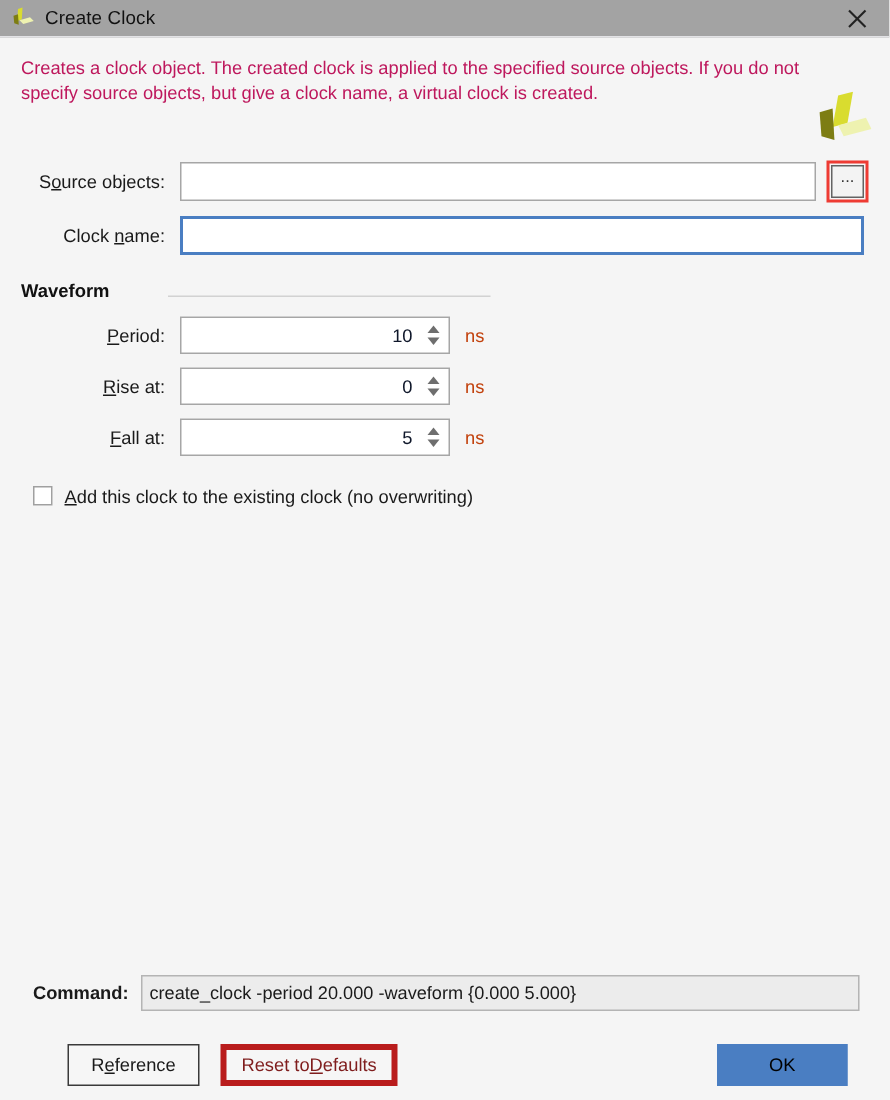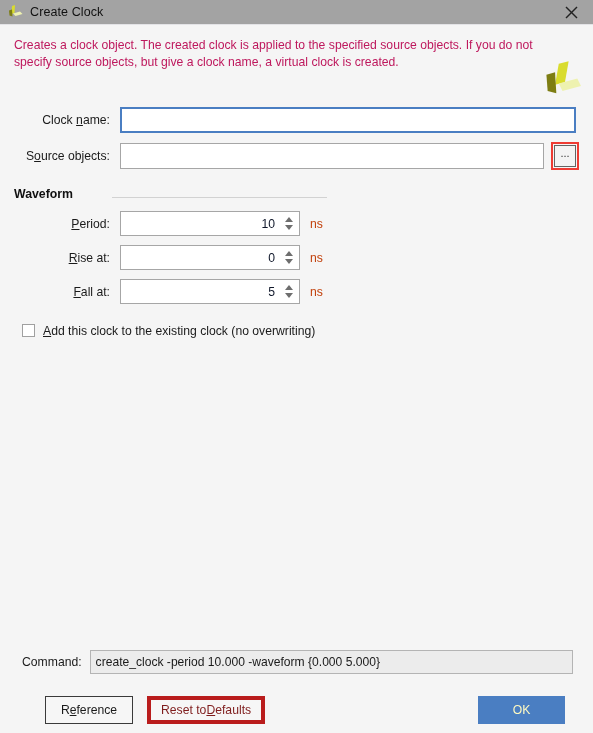--- a/index.html
+++ b/index.html
@@ -220,21 +220,21 @@
   .command-row {
     position: absolute;
     left: 0; right: 0;
     top: 650px;
     display: flex;
     align-items: center;
     padding: 0 20px 0 22px;
     box-sizing: border-box;
   }
   .command-label {
-    font-weight: normal;
+    font-weight: bold;
     font-size: 12.2px;
     margin-right: 8px;
     white-space: nowrap;
   }
   .command-field {
     flex: 1 1 auto;
     height: 24px;
     background: #ececec;
     border: 1px solid #b4b4b4;
     box-sizing: border-box;
@@ -273,21 +273,21 @@
     padding: 0 10px;
   }
   .btn.disabled {
     border: 4px solid #b91c1c;
     color: #7f1d1d;
     background: #f6f6f6;
   }
   .btn.primary {
     background: #4a7ec2;
     border: 1px solid #4a7ec2;
-    color: #fef9c3;
+    color: #000000;
     min-width: 87px;
   }
   .gap-small { width: 14px; flex: 0 0 auto; }
   .spacer { flex: 1 1 auto; }
   .gap-mid { width: 12px; flex: 0 0 auto; }
 </style>
 </head>
 <body>
 
 <div class="titlebar">
@@ -314,30 +314,30 @@
       <polygon points="16,2 24,0 21,17 13,19" fill="#d9dc2f"></polygon>
       <polygon points="6,11 13,9 14,26 7,24" fill="#7d7d13"></polygon>
       <polygon points="16,18 31,14 34,20 19,24" fill="#eef2b0"></polygon>
     </svg>
   </span>
 </div>
 
 <div class="form">
 
   <div class="frow">
-    <span class="flabel"><span>Clock </span><span class="mn">n</span><span>ame:</span></span>
-    <input id="clock-name-input" class="textfield focused" type="text" value="" style="">
-  </div>
-
-  <div class="frow">
     <span class="flabel"><span>S</span><span class="mn">o</span><span>urce objects:</span></span>
     <input id="source-objects-input" class="textfield" type="text" value="" style="">
     <span class="browse-wrap">
       <span class="browse-btn">...</span>
     </span>
+  </div>
+
+  <div class="frow">
+    <span class="flabel"><span>Clock </span><span class="mn">n</span><span>ame:</span></span>
+    <input id="clock-name-input" class="textfield focused" type="text" value="" style="">
   </div>
 
 </div>
 
 <div class="group">
   <div class="group-header">
     <span class="group-title">Waveform</span>
     <span class="group-rule"></span>
   </div>
 
@@ -382,21 +382,21 @@
   </div>
 </div>
 
 <div class="checkrow">
   <span class="checkbox"></span>
   <span class="checklabel"><span class="mn">A</span><span>dd this clock to the existing clock (no overwriting)</span></span>
 </div>
 
 <div class="command-row">
   <span class="command-label">Command:</span>
-  <span class="command-field">create_clock -period 10.000 -waveform {0.000 5.000}</span>
+  <span class="command-field">create_clock -period 20.000 -waveform {0.000 5.000}</span>
 </div>
 
 <div class="button-bar">
   <span class="btn">
       <span>R</span>
       <span class="mn">e</span>
       <span>ference</span>
     </span>
   <span class="gap-small"></span>
   <span class="btn disabled">

